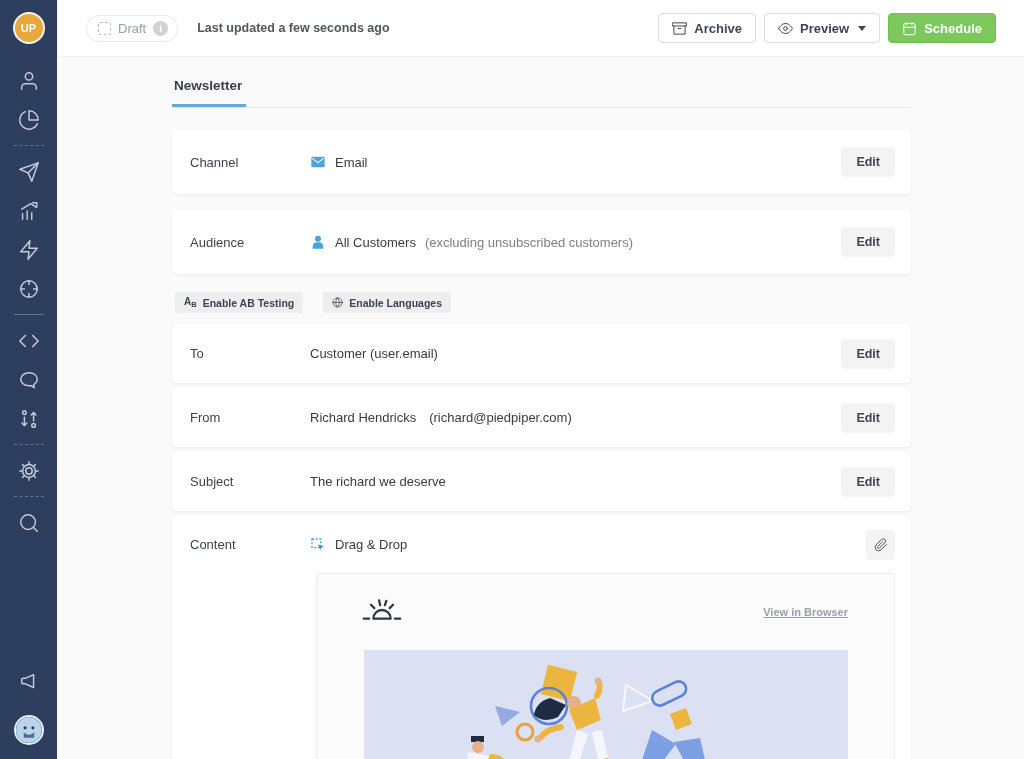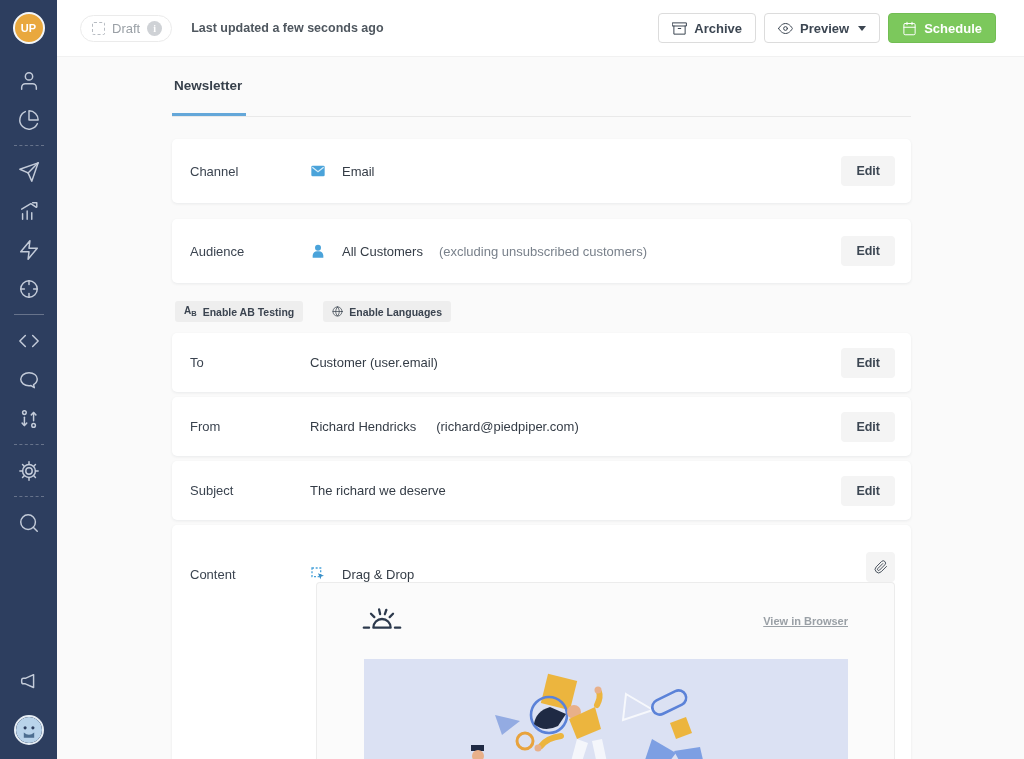--- a/index.html
+++ b/index.html
@@ -18,21 +18,21 @@
   .sb-icon svg { width:22px; height:22px; display:block; }
   .sb-div { width:30px; border-top:1px dashed rgba(255,255,255,0.28); margin:6px 0; }
   .sb-div.solid { border-top:1px solid rgba(255,255,255,0.28); }
   .sb-spacer { flex:1; }
   .sb-bottom { display:flex; flex-direction:column; align-items:center; margin-bottom:14px; }
   .sb-face { width:30px; height:30px; border-radius:50%; overflow:hidden; margin-top:14px;
     border:2px solid #e6edf4; cursor:pointer; }
 
   
   .topbar { position:absolute; left:57px; top:0; width:967px; height:57px; background:#fff;
-    display:flex; align-items:center; padding:0 28px 0 23px; border-bottom:1px solid #f1f1f1; }
+    display:flex; align-items:center; padding:0 28px 0 29px; border-bottom:1px solid #f1f1f1; }
   .draft-pill { display:flex; align-items:center; gap:7px; border:1px solid #ebebeb;
     border-radius:16px; padding:5px 9px 5px 11px; background:#fff; color:#9aa0a6;
     font-size:13px; cursor:default; }
   .dashed-sq { width:13px; height:13px; border:1.5px dashed #b7bcc2; border-radius:2px; }
   .info-dot { width:15px; height:15px; border-radius:50%; background:#cfd2d6; color:#fff;
     font-size:10px; font-weight:bold; display:flex; align-items:center; justify-content:center;
     font-family:"Liberation Serif", serif; cursor:pointer; }
   .last-updated { margin-left:19px; font-size:12.5px; font-weight:bold; color:#4f575f; }
   .tb-right { margin-left:auto; display:flex; align-items:center; gap:8px; }
   .btn { display:flex; align-items:center; gap:7px; height:30px; padding:0 13px;
@@ -41,47 +41,47 @@
   .btn svg { width:15px; height:15px; }
   .caret { width:0; height:0; border-left:4px solid transparent; border-right:4px solid transparent;
     border-top:5px solid #3c4652; margin-left:2px; }
   .btn-green { background:#7cc85c; border-color:#72bd53; color:#fff; }
 
   
   .main { position:absolute; left:57px; top:57px; width:967px; height:702px; background:#fafafa; }
   .col { margin-left:115px; width:739px; }
   .tabbar { padding-top:19px; border-bottom:1px solid #e9e9e9; }
   .tab { display:inline-block; font-size:13.5px; font-weight:bold; color:#37404b;
-    padding:0 4px 20px 2px; border-bottom:3px solid #64a7d9; cursor:pointer; }
+    padding:0 4px 11px 2px; border-bottom:3px solid #64a7d9; cursor:pointer; }
 
   .card { background:#fff; border-radius:5px; box-shadow:0 1px 3px rgba(40,50,60,0.08);
     display:flex; align-items:center; padding:0 16px 0 18px; }
   .card.h64 { height:64px; }
   .card.h59 { height:59px; }
   .row-label { width:120px; flex:0 0 120px; font-size:13px; color:#3b4450; }
-  .row-value { display:flex; align-items:center; gap:16px; font-size:13px; color:#343c46; }
+  .row-value { display:flex; align-items:center; gap:9px; font-size:13px; color:#343c46; }
   .row-value .note { color:#79818b; }
   .row-value .email { margin-left:4px; }
   .icon16 { width:16px; height:16px; flex:0 0 16px; }
   .edit-btn { margin-left:auto; background:#f4f4f4; border:none; border-radius:4px;
     height:30px; padding:0 15px; font-size:12.5px; font-weight:bold; color:#3c4652;
     cursor:pointer; font-family:inherit; }
   .mt22 { margin-top:22px; } .mt16 { margin-top:16px; } .mt11 { margin-top:11px; }
   .mt5 { margin-top:5px; }
 
   .pills { display:flex; gap:20px; margin-top:18px; margin-left:3px; }
   .pill { display:flex; align-items:center; gap:6px; background:#eeeeee; border:none;
     border-radius:3px; height:21px; padding:0 9px; font-size:10.5px; font-weight:bold;
     color:#3b4450; cursor:pointer; font-family:inherit; }
   .ab-glyph { font-weight:bold; line-height:1; }
   .ab-glyph .a { font-size:10px; } .ab-glyph .b { font-size:7.5px; vertical-align:-2px; }
   .pill svg { width:11px; height:11px; }
 
   .card-content { flex-direction:column; align-items:stretch; padding:0; height:402px; }
-  .content-head { display:flex; align-items:flex-end; height:57px; padding:0 16px 0 18px; }
+  .content-head { display:flex; align-items:center; height:57px; padding:0 16px 0 18px; }
   .att-btn { margin-left:auto; width:29px; height:30px; background:#f4f4f4; border:none;
     border-radius:4px; display:flex; align-items:center; justify-content:center; cursor:pointer; }
   .att-btn svg { width:14px; height:14px; color:#3c4652; }
   .edit-content-btn { margin-left:8px; }
   .preview { margin:0 16px 0 144px; height:250px; background:#fbfbfb;
     border:1px solid #ececec; border-bottom:none; border-radius:4px 4px 0 0; overflow:hidden; }
   .preview-head { display:flex; align-items:center; justify-content:space-between;
     padding:16px 46px 10px 42px; }
   .sun svg { width:46px; height:40px; color:#2d3a4d; }
   .view-link { font-size:11px; font-weight:bold; color:#9aa0a6; text-decoration:underline;

